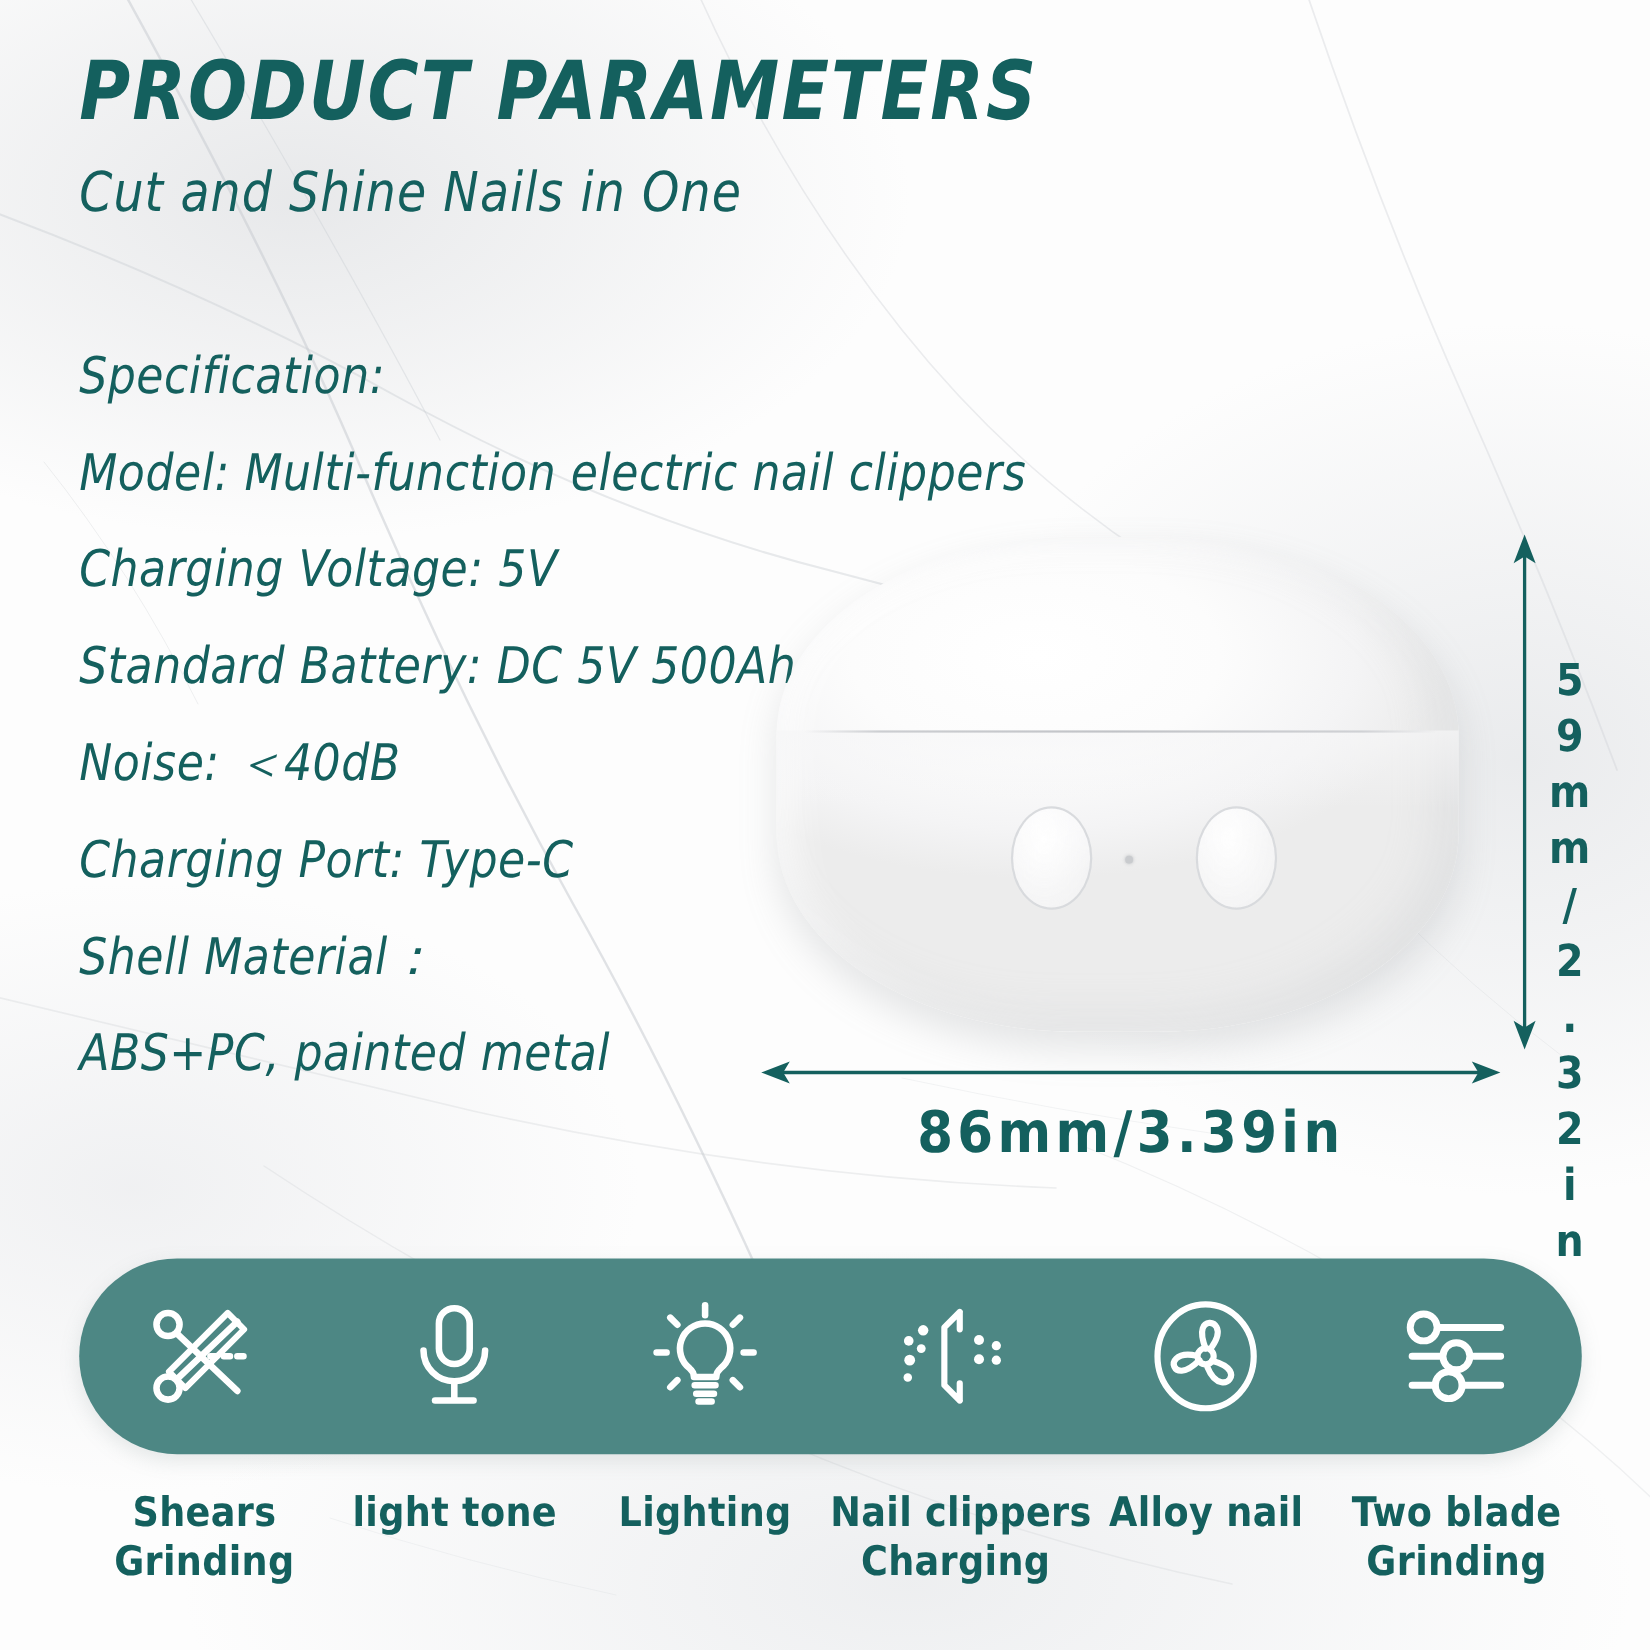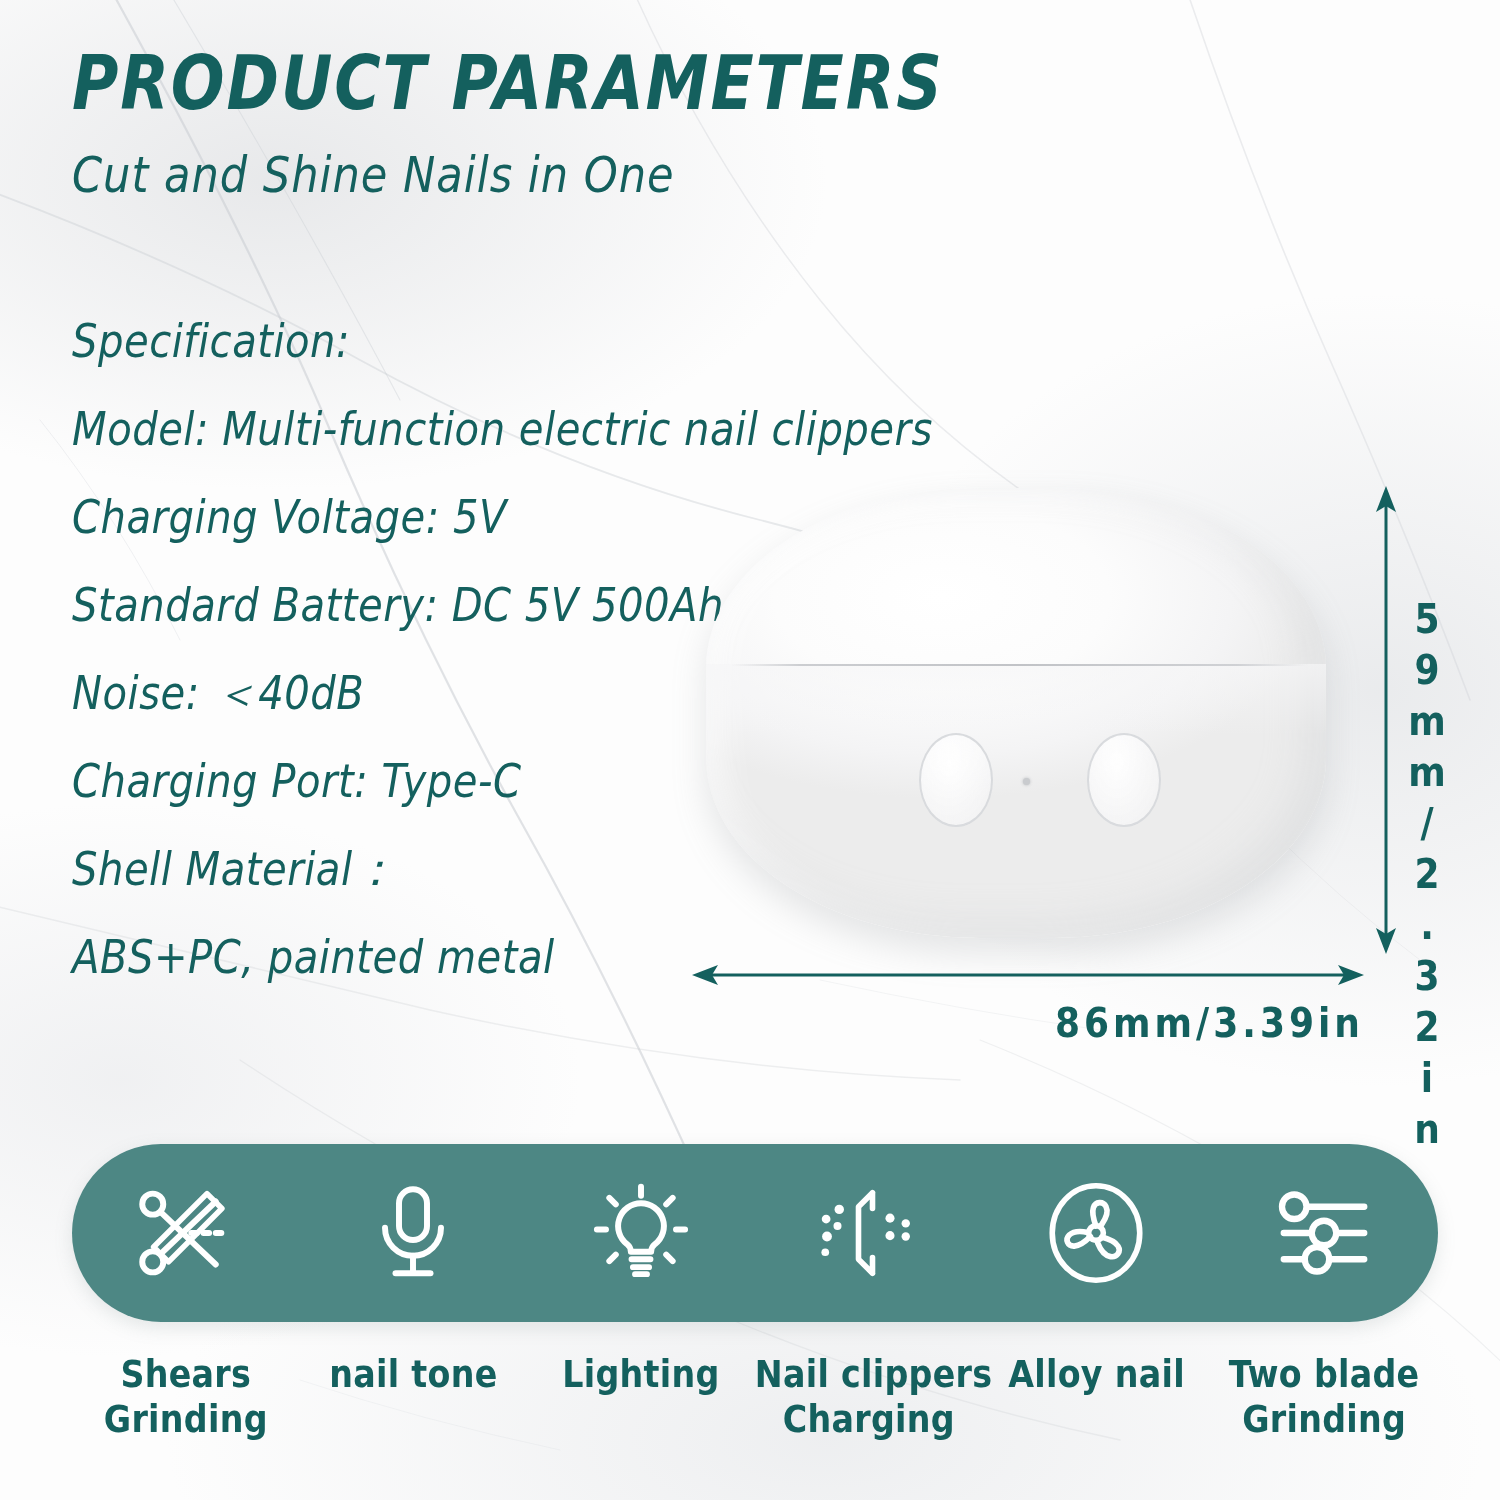--- a/index.html
+++ b/index.html
@@ -135,22 +135,22 @@
   .dim-label-v {
     left:1404px; top:596px;
     font-size:40px;
     letter-spacing:5px;
     writing-mode:vertical-rl;
     text-orientation:upright;
   }
   .dim-label-h {
     left:692px; top:1000px;
     width:672px;
-    text-align:right;
-    font-size:40px;
+    text-align:center;
+    font-size:52px;
     letter-spacing:4px;
   }
 
   
   .feature-bar {
     position:absolute;
     left:72px; top:1144px;
     width:1366px; height:178px;
     background:#4d8784;
     border-radius:89px;
@@ -324,21 +324,21 @@
     </div>
 
   </div>
 
   <div class="feature-labels">
     <div class="feature-label">
       <span>Shears</span>
       <span>Grinding</span>
     </div>
     <div class="feature-label">
-      <span>nail tone</span>
+      <span>light tone</span>
     </div>
     <div class="feature-label">
       <span>Lighting</span>
       <span></span>
     </div>
     <div class="feature-label">
       <span>Nail clippers</span>
       <span>Charging</span>
     </div>
     <div class="feature-label">

